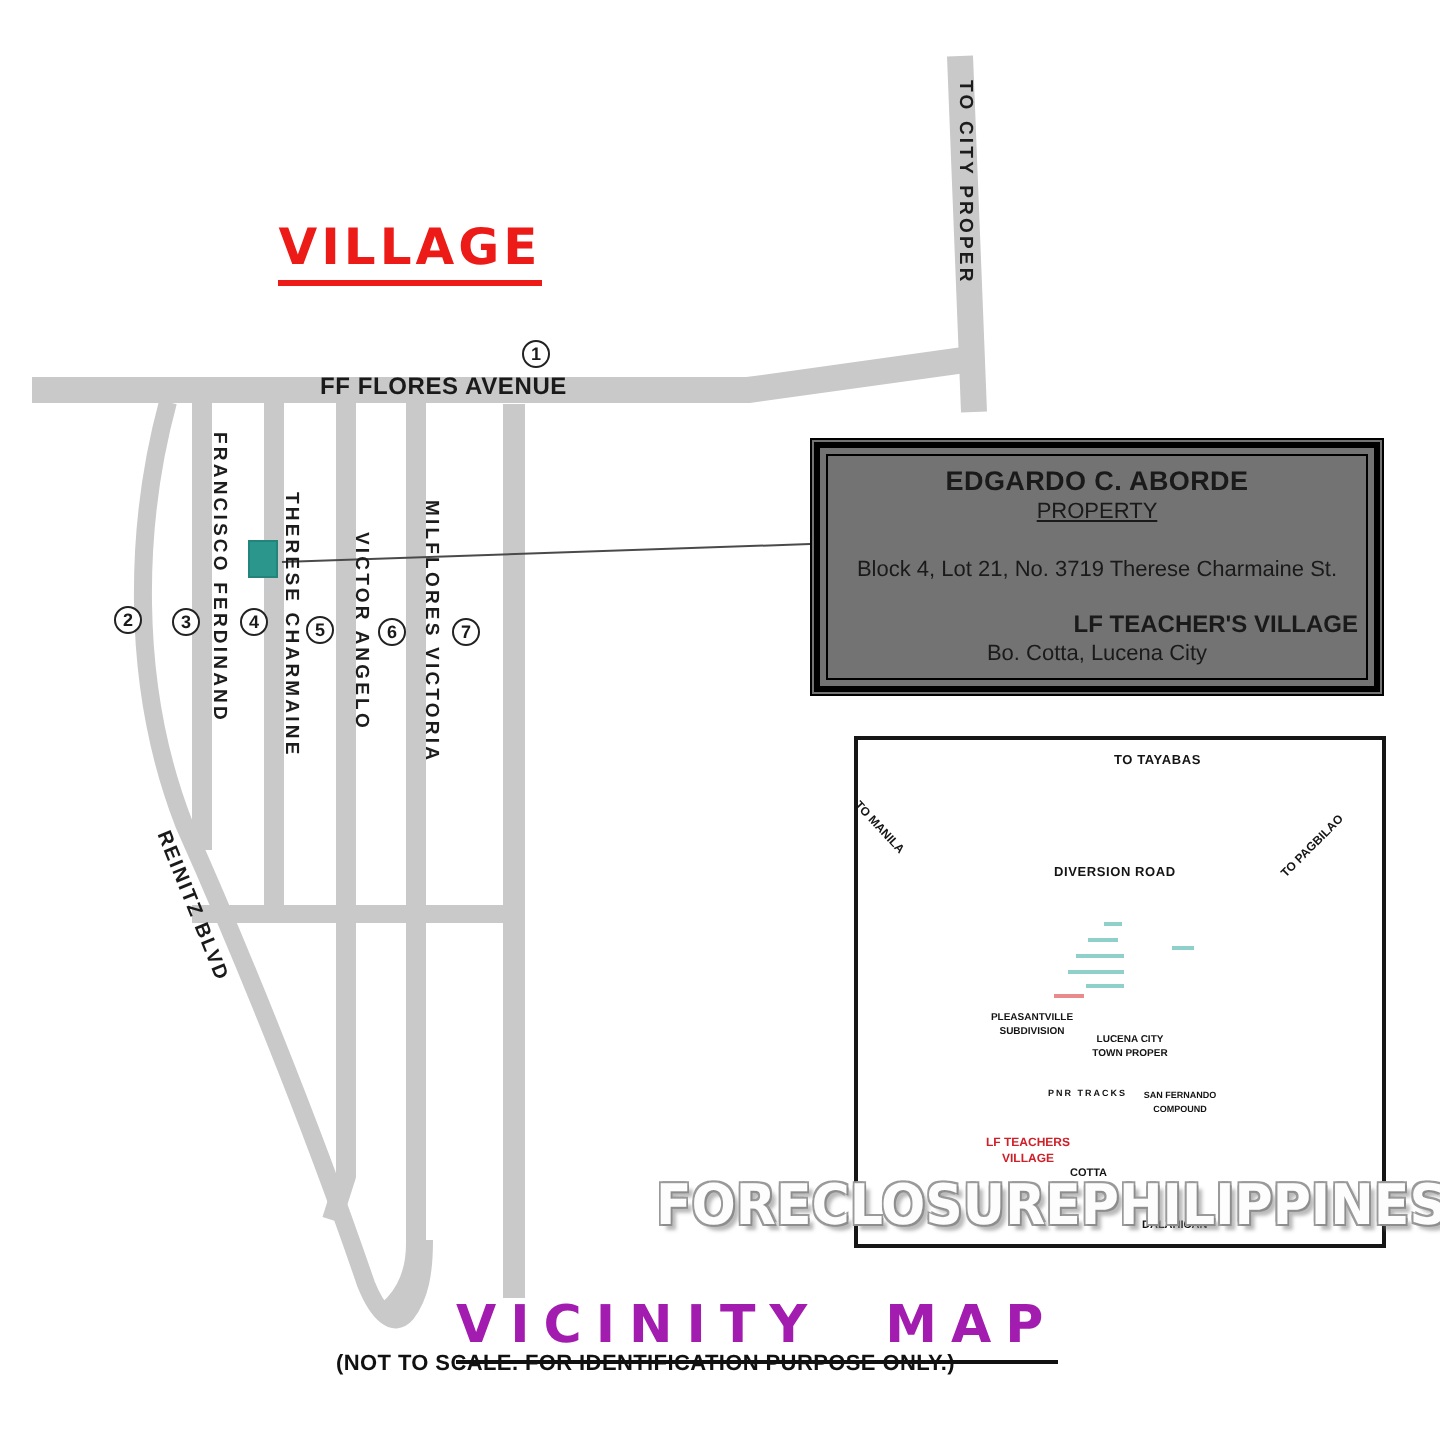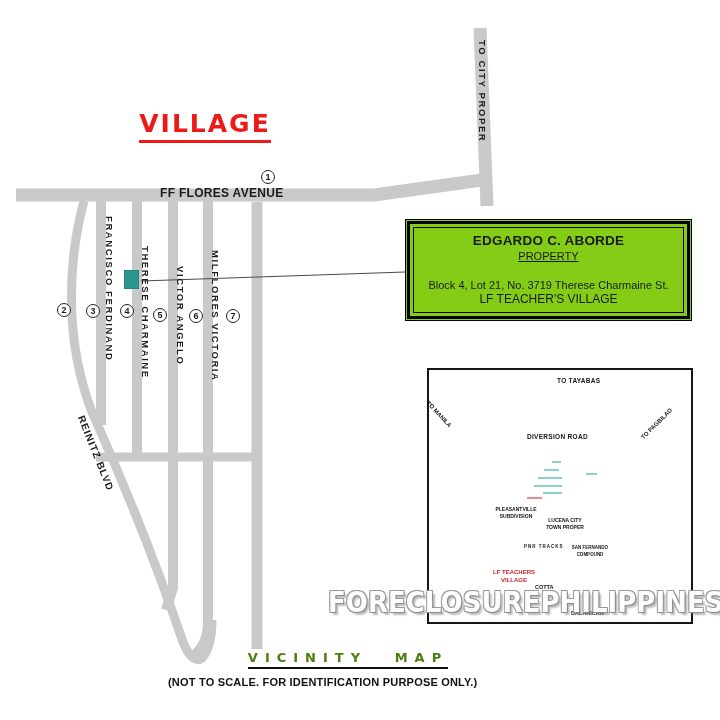--- a/index.html
+++ b/index.html
@@ -21,27 +21,27 @@
   .reinitz{left:86px;top:414px;transform:rotate(68deg);transform-origin:0 0;
            font-size:10px;font-weight:bold;letter-spacing:1px;z-index:2;white-space:nowrap;}
   
   .circ{width:14px;height:14px;border:1.2px solid #222;border-radius:50%;background:#fff;
         font-size:9px;font-weight:bold;display:flex;align-items:center;justify-content:center;
         z-index:3;box-sizing:border-box;}
   
   .prop-marker{left:124px;top:270px;width:15px;height:19px;background:#2a968c;
                border:1px solid #23847b;z-index:3;box-sizing:border-box;}
   
-  .info-outer{left:405px;top:219px;width:287px;border:1px solid #000;padding:1px;z-index:4;box-sizing:border-box;background:#84cc16;}
+  .info-outer{left:405px;top:219px;width:287px;border:1px solid #000;padding:1px;z-index:4;box-sizing:border-box;background:#737373;}
   .info-mid{border:3px solid #000;padding:3px;}
   .info-inner{border:1px solid #000;padding:5px 4px 6px;text-align:center;}
   .info-l1{font-size:13.5px;font-weight:bold;letter-spacing:.2px;}
   .info-l2{font-size:11px;margin-top:2px;text-decoration:underline;}
   .info-l3{font-size:11px;margin-top:17px;}
-  .info-l4{font-size:12px;font-weight:normal;margin-top:1px;}
+  .info-l4{font-size:12px;font-weight:bold;margin-top:14px;text-align:right;}
   .info-l5{font-size:11px;margin-top:2px;}
   
   .inset-box{left:427px;top:368px;width:266px;height:256px;border:2px solid #161616;
              background:#fff;z-index:1;box-sizing:border-box;}
   .ins{z-index:2;font-weight:bold;color:#141414;}
   .ins-tayabas{left:557px;top:377px;font-size:6.5px;letter-spacing:.3px;}
   .ins-diversion{left:527px;top:433px;font-size:6.5px;letter-spacing:.3px;}
   .ins-manila{left:430px;top:400px;font-size:6px;transform:rotate(47deg);transform-origin:0 0;white-space:nowrap;}
   .ins-pagbilao{left:640px;top:436px;font-size:6px;transform:rotate(-45deg);transform-origin:0 0;white-space:nowrap;}
   .ins-two{line-height:1.45;text-align:center;}
@@ -56,21 +56,21 @@
   .tbar.red{background:#e98b8b;}
   
   .watermark{left:328px;top:586px;z-index:6;font-family:"DejaVu Sans",sans-serif;
              font-weight:bold;font-size:28px;letter-spacing:0;color:#fdfdfd;white-space:nowrap;
              transform:scaleX(.93);transform-origin:0 0;
              text-shadow:1px 1px 0 #8d8d8d,-1px -1px 0 #9a9a9a,1px -1px 0 #9a9a9a,
                          -1px 1px 0 #9a9a9a,3px 3px 2px rgba(130,130,130,.55);}
   
   .vic-title{left:228px;top:648px;width:240px;text-align:center;z-index:2;}
   .vic-title span{display:inline-block;font-family:"DejaVu Sans",sans-serif;font-weight:bold;
-                  font-size:13px;letter-spacing:7px;word-spacing:16px;color:#4d7c0f;
+                  font-size:26px;letter-spacing:7px;word-spacing:16px;color:#a21caf;
                   border-bottom:2.5px solid #111;padding-bottom:2px;white-space:nowrap;}
   .vic-note{left:168px;top:676px;width:360px;text-align:left;font-size:11px;font-weight:bold;
             letter-spacing:.2px;color:#111;z-index:2;}
 </style>
 </head>
 <body>
 
 <div id="canvas">
 
   <svg id="roads" width="720" height="720" viewBox="0 0 720 720">
@@ -127,20 +127,21 @@
 
   <div class="abs prop-marker"></div>
 
   <div class="abs info-outer">
     <div class="info-mid">
       <div class="info-inner">
         <div class="info-l1">EDGARDO C. ABORDE</div>
         <div class="info-l2">PROPERTY</div>
         <div class="info-l3">Block 4, Lot 21, No. 3719 Therese Charmaine St.</div>
         <div class="info-l4">LF TEACHER'S VILLAGE</div>
+        <div class="info-l5">Bo. Cotta, Lucena City</div>
       </div>
     </div>
   </div>
 
   <div class="abs inset-box"></div>
   <div class="abs ins ins-tayabas">TO TAYABAS</div>
   <div class="abs ins ins-diversion">DIVERSION ROAD</div>
   <div class="abs ins ins-manila">TO MANILA</div>
   <div class="abs ins ins-pagbilao">TO PAGBILAO</div>
   <div class="abs ins ins-two ins-pleasant">

